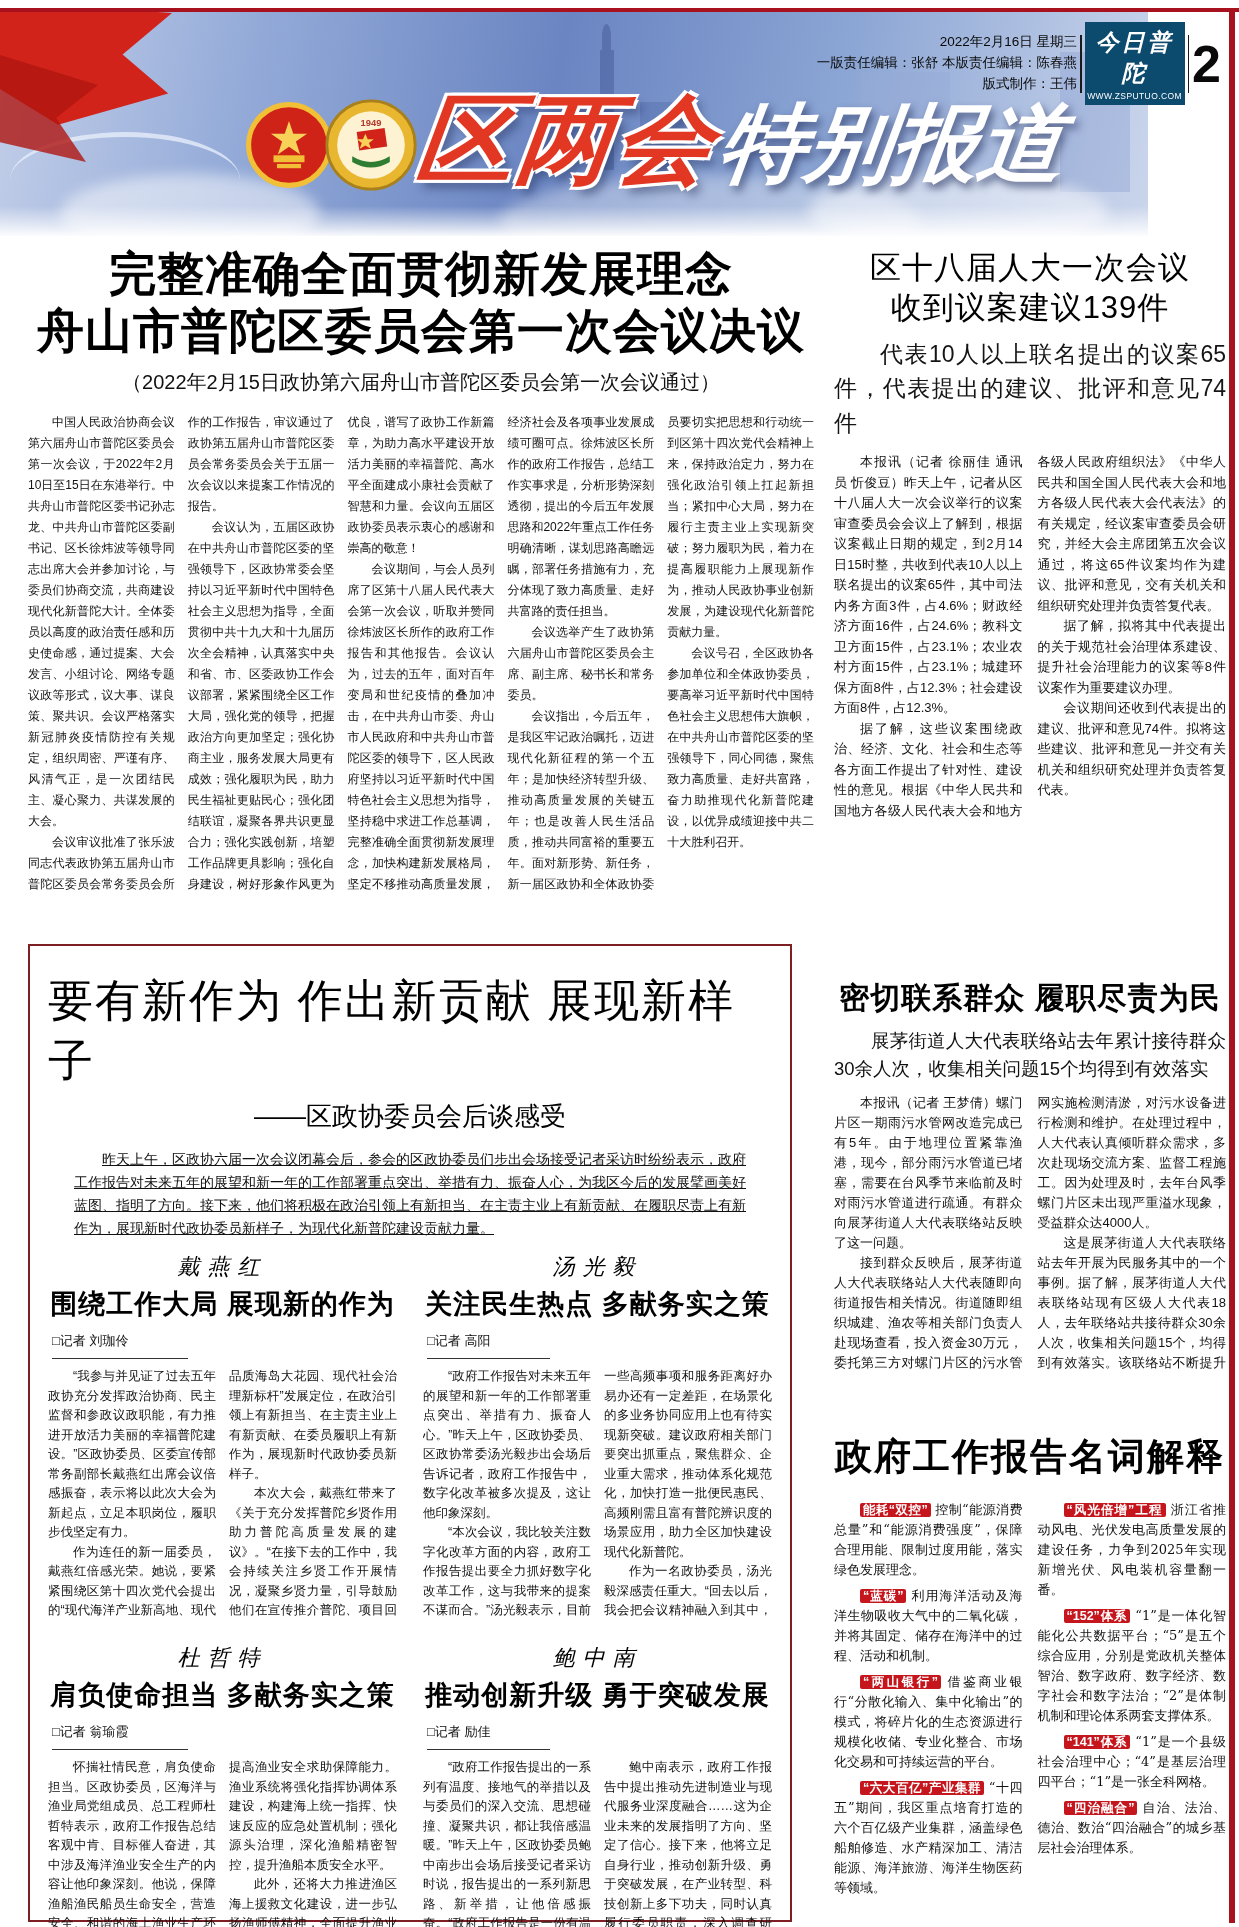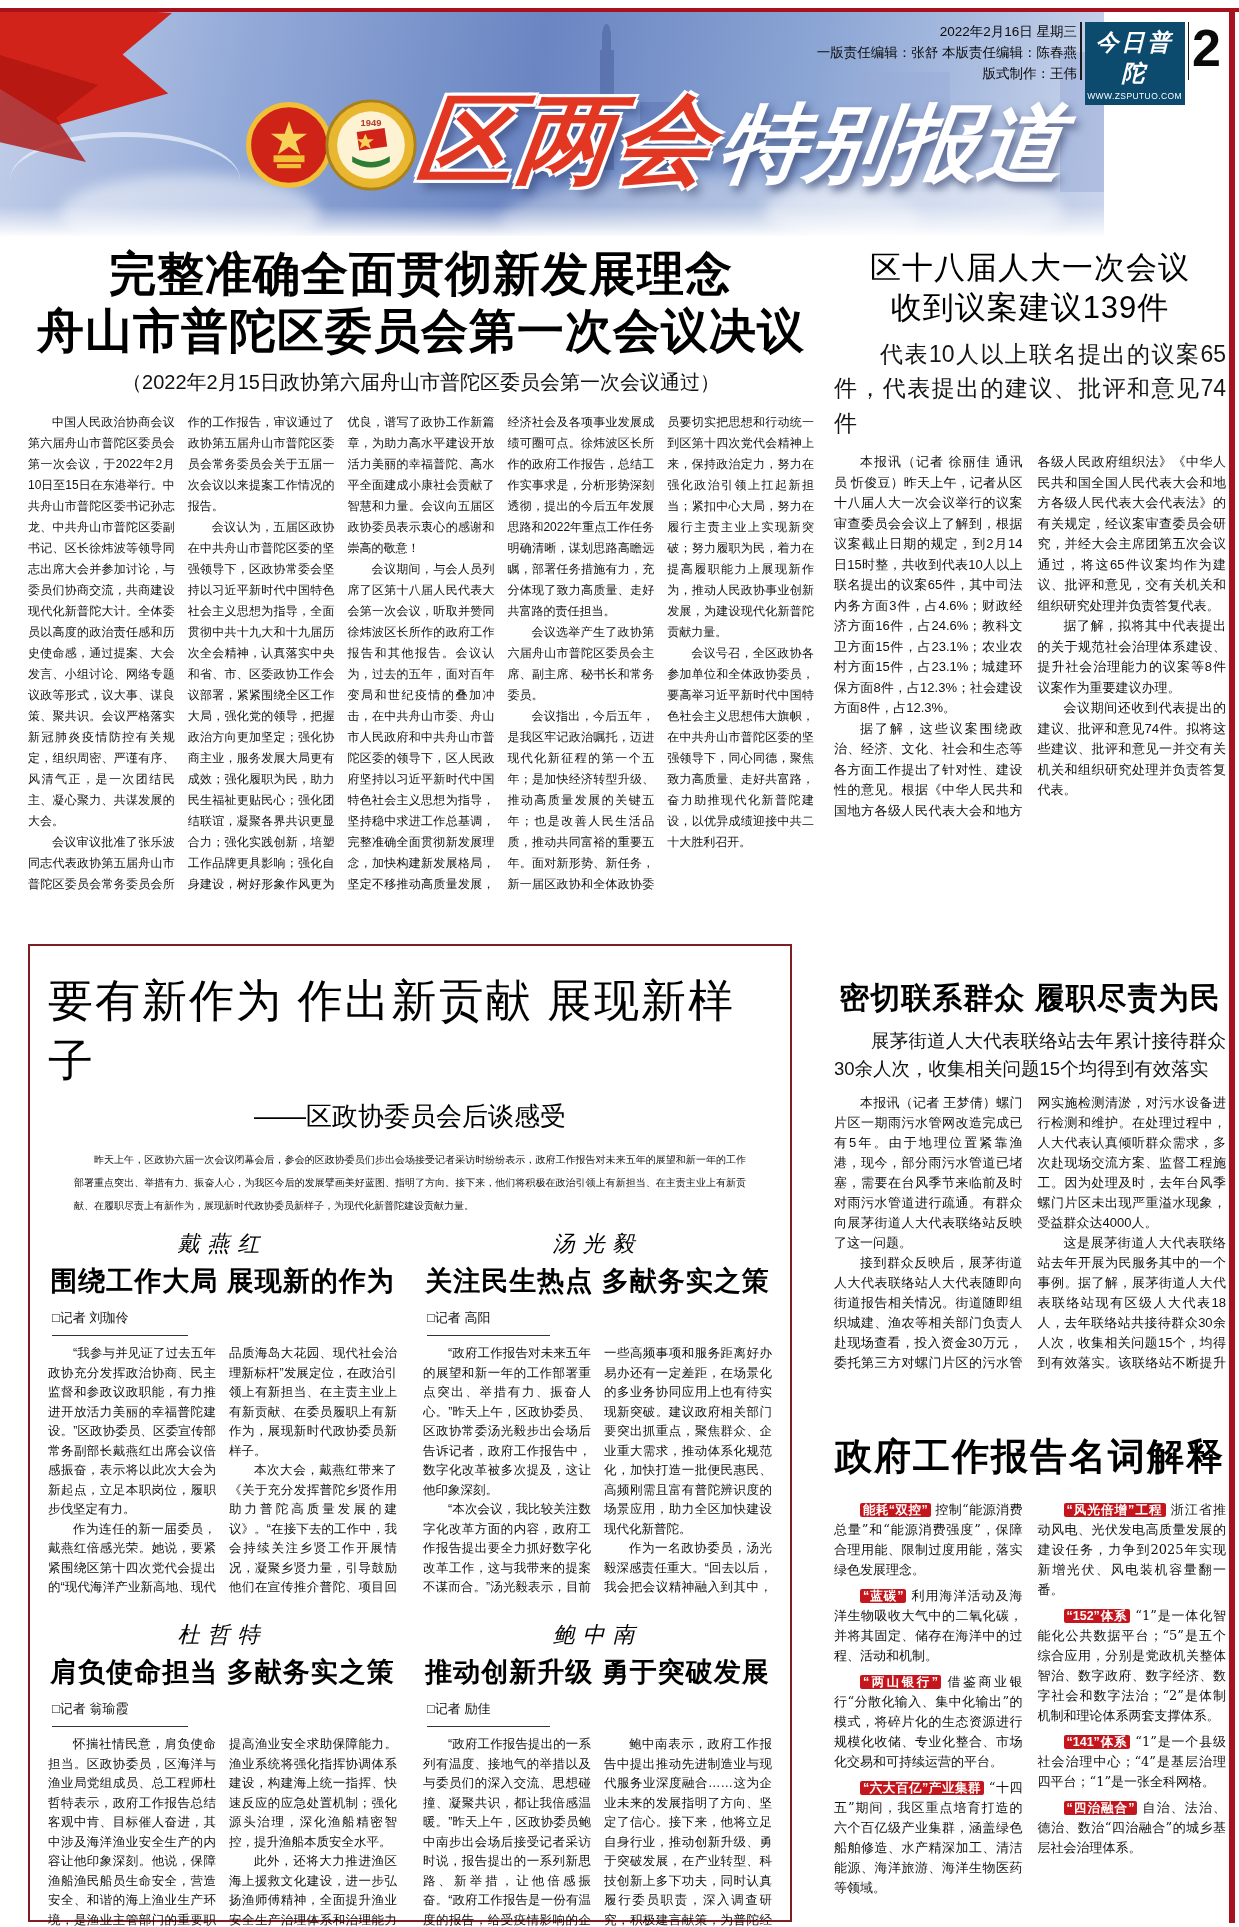--- a/index.html
+++ b/index.html
@@ -3,21 +3,21 @@
 <meta charset="utf-8">
 <style>
   html,body{margin:0;padding:0;background:#e8e8e8;}
   .page{position:relative;width:1239px;height:1927px;background:#fff;margin:0 auto;
         font-family:"Liberation Sans","DejaVu Sans",sans-serif;color:#111;overflow:hidden;}
   .top-line{position:absolute;top:8px;left:0;width:1239px;height:4px;background:#a8121f;}
   .right-line{position:absolute;top:8px;right:4px;width:6px;height:1915px;background:#a8121f;}
 
   
   .banner{position:absolute;top:12px;left:0;width:1104px;height:224px;overflow:hidden;
-          background:linear-gradient(100deg,#c3cfe9 0%,#93aad8 22%,#6a85c2 48%,#8ba5d4 72%,#cbd6ec 100%);}
+          background:linear-gradient(100deg,#c3cfe9 0%,#93aad8 22%,#6a85c2 48%,#8ba5d4 72%,#cbd6ec 100%);padding-left:44px;}
   .banner:after{content:"";position:absolute;left:0;bottom:0;width:100%;height:30px;
           background:linear-gradient(180deg,rgba(255,255,255,0),rgba(255,255,255,.95));}
   .flag{position:absolute;left:-18px;top:-12px;width:190px;height:130px;background:#d2231a;
         clip-path:polygon(0 0,100% 10%,74% 42%,98% 72%,40% 96%,0 60%);}
   .flag2{position:absolute;left:-10px;top:40px;width:120px;height:110px;background:#b01510;
         clip-path:polygon(0 0,90% 30%,55% 60%,80% 100%,0 80%);opacity:.8;}
   .cloud{position:absolute;border-radius:50%;background:rgba(255,255,255,.5);filter:blur(7px);}
   .c1{left:60px;bottom:-18px;width:260px;height:80px;}
   .c2{left:500px;bottom:-30px;width:420px;height:90px;background:rgba(255,255,255,.35);}
   .c3{right:40px;bottom:-14px;width:300px;height:76px;}
@@ -34,21 +34,21 @@
   .emblems svg{display:block;}
   .cppcc{margin-left:-8px;}
   .banner-title{position:absolute;left:418px;top:64px;white-space:nowrap;transform:skewX(-7deg);
                 font-family:"Liberation Sans","DejaVu Sans",sans-serif;font-weight:bold;}
   .bt-red{font-size:97px;font-style:italic;color:#e23723;letter-spacing:2px;
           text-shadow:-3px -3px 0 #fff,3px -3px 0 #fff,-3px 3px 0 #fff,3px 3px 0 #fff,7px 8px 10px rgba(20,30,70,.45);}
   .bt-white{font-size:86px;font-style:italic;color:#fff;margin-left:6px;
           text-shadow:4px 5px 8px rgba(25,35,80,.6);}
 
   
-  .header{position:absolute;top:22px;right:18px;display:flex;gap:3px;z-index:6;}
+  .header{position:absolute;top:22px;right:18px;display:flex;align-items:center;gap:3px;z-index:6;}
   .dates{text-align:right;font-size:13.5px;line-height:1.55;color:#0a0a0a;}
   .vdiv{width:1.5px;height:58px;background:#1a1a1a;}
   .masthead{width:100px;background:#0c4a6e;color:#fff;text-align:center;padding:5px 0 4px;}
   .m-name{font-family:"Liberation Serif","DejaVu Serif",serif;font-weight:bold;font-size:23px;
           letter-spacing:3px;font-style:italic;}
   .m-url{font-size:8.5px;letter-spacing:.4px;margin-top:2px;}
   .pagenum{font-size:52px;font-weight:bold;line-height:1;color:#0a0a0a;}
 
   
   .body-cols{text-align:justify;overflow:hidden;}
@@ -82,21 +82,21 @@
              text-align:justify;overflow:hidden;}
   .term{margin:0 0 6px;text-indent:2em;}
   .term-tag{background:#c4161c;color:#fff;font-weight:bold;padding:0 3px;border-radius:2px;
             font-family:"Liberation Sans",sans-serif;font-size:12.5px;}
 
   
   .forum{position:absolute;left:28px;top:944px;width:764px;height:978px;box-sizing:border-box;
          border:2.5px solid #7e1f24;padding:16px 18px;}
   .forum-h{font-size:45px;font-weight:normal;color:#000;letter-spacing:2px;margin-top:9px;}
   .forum-sub{font-size:26px;text-align:center;margin-top:8px;color:#000;}
-  .forum-intro{margin:14px 26px 0;font-size:10px;line-height:23px;text-align:justify;text-indent:2em;}
+  .forum-intro{margin:14px 26px 0;font-size:14px;line-height:23px;text-align:justify;text-indent:2em;text-decoration:underline;}
   .profiles{display:grid;grid-template-columns:1fr 1fr;column-gap:26px;row-gap:18px;margin-top:12px;}
   .profile .p-name{font-family:"DejaVu Serif","Liberation Serif",serif;font-style:italic;
                    font-size:22px;text-align:center;letter-spacing:8px;color:#000;}
   .profile .p-head{font-size:27px;font-weight:bold;text-align:center;margin-top:4px;color:#000;letter-spacing:1px;}
   .byline{font-size:13px;margin:10px 0 8px 4px;}
   .byline span{display:inline-block;border-bottom:1.5px solid #333;padding:0 60px 8px 0;}
   .p-body{column-count:2;column-gap:13px;font-size:12.5px;line-height:19.5px;height:258px;}
 </style>
 </head>
 <body>

